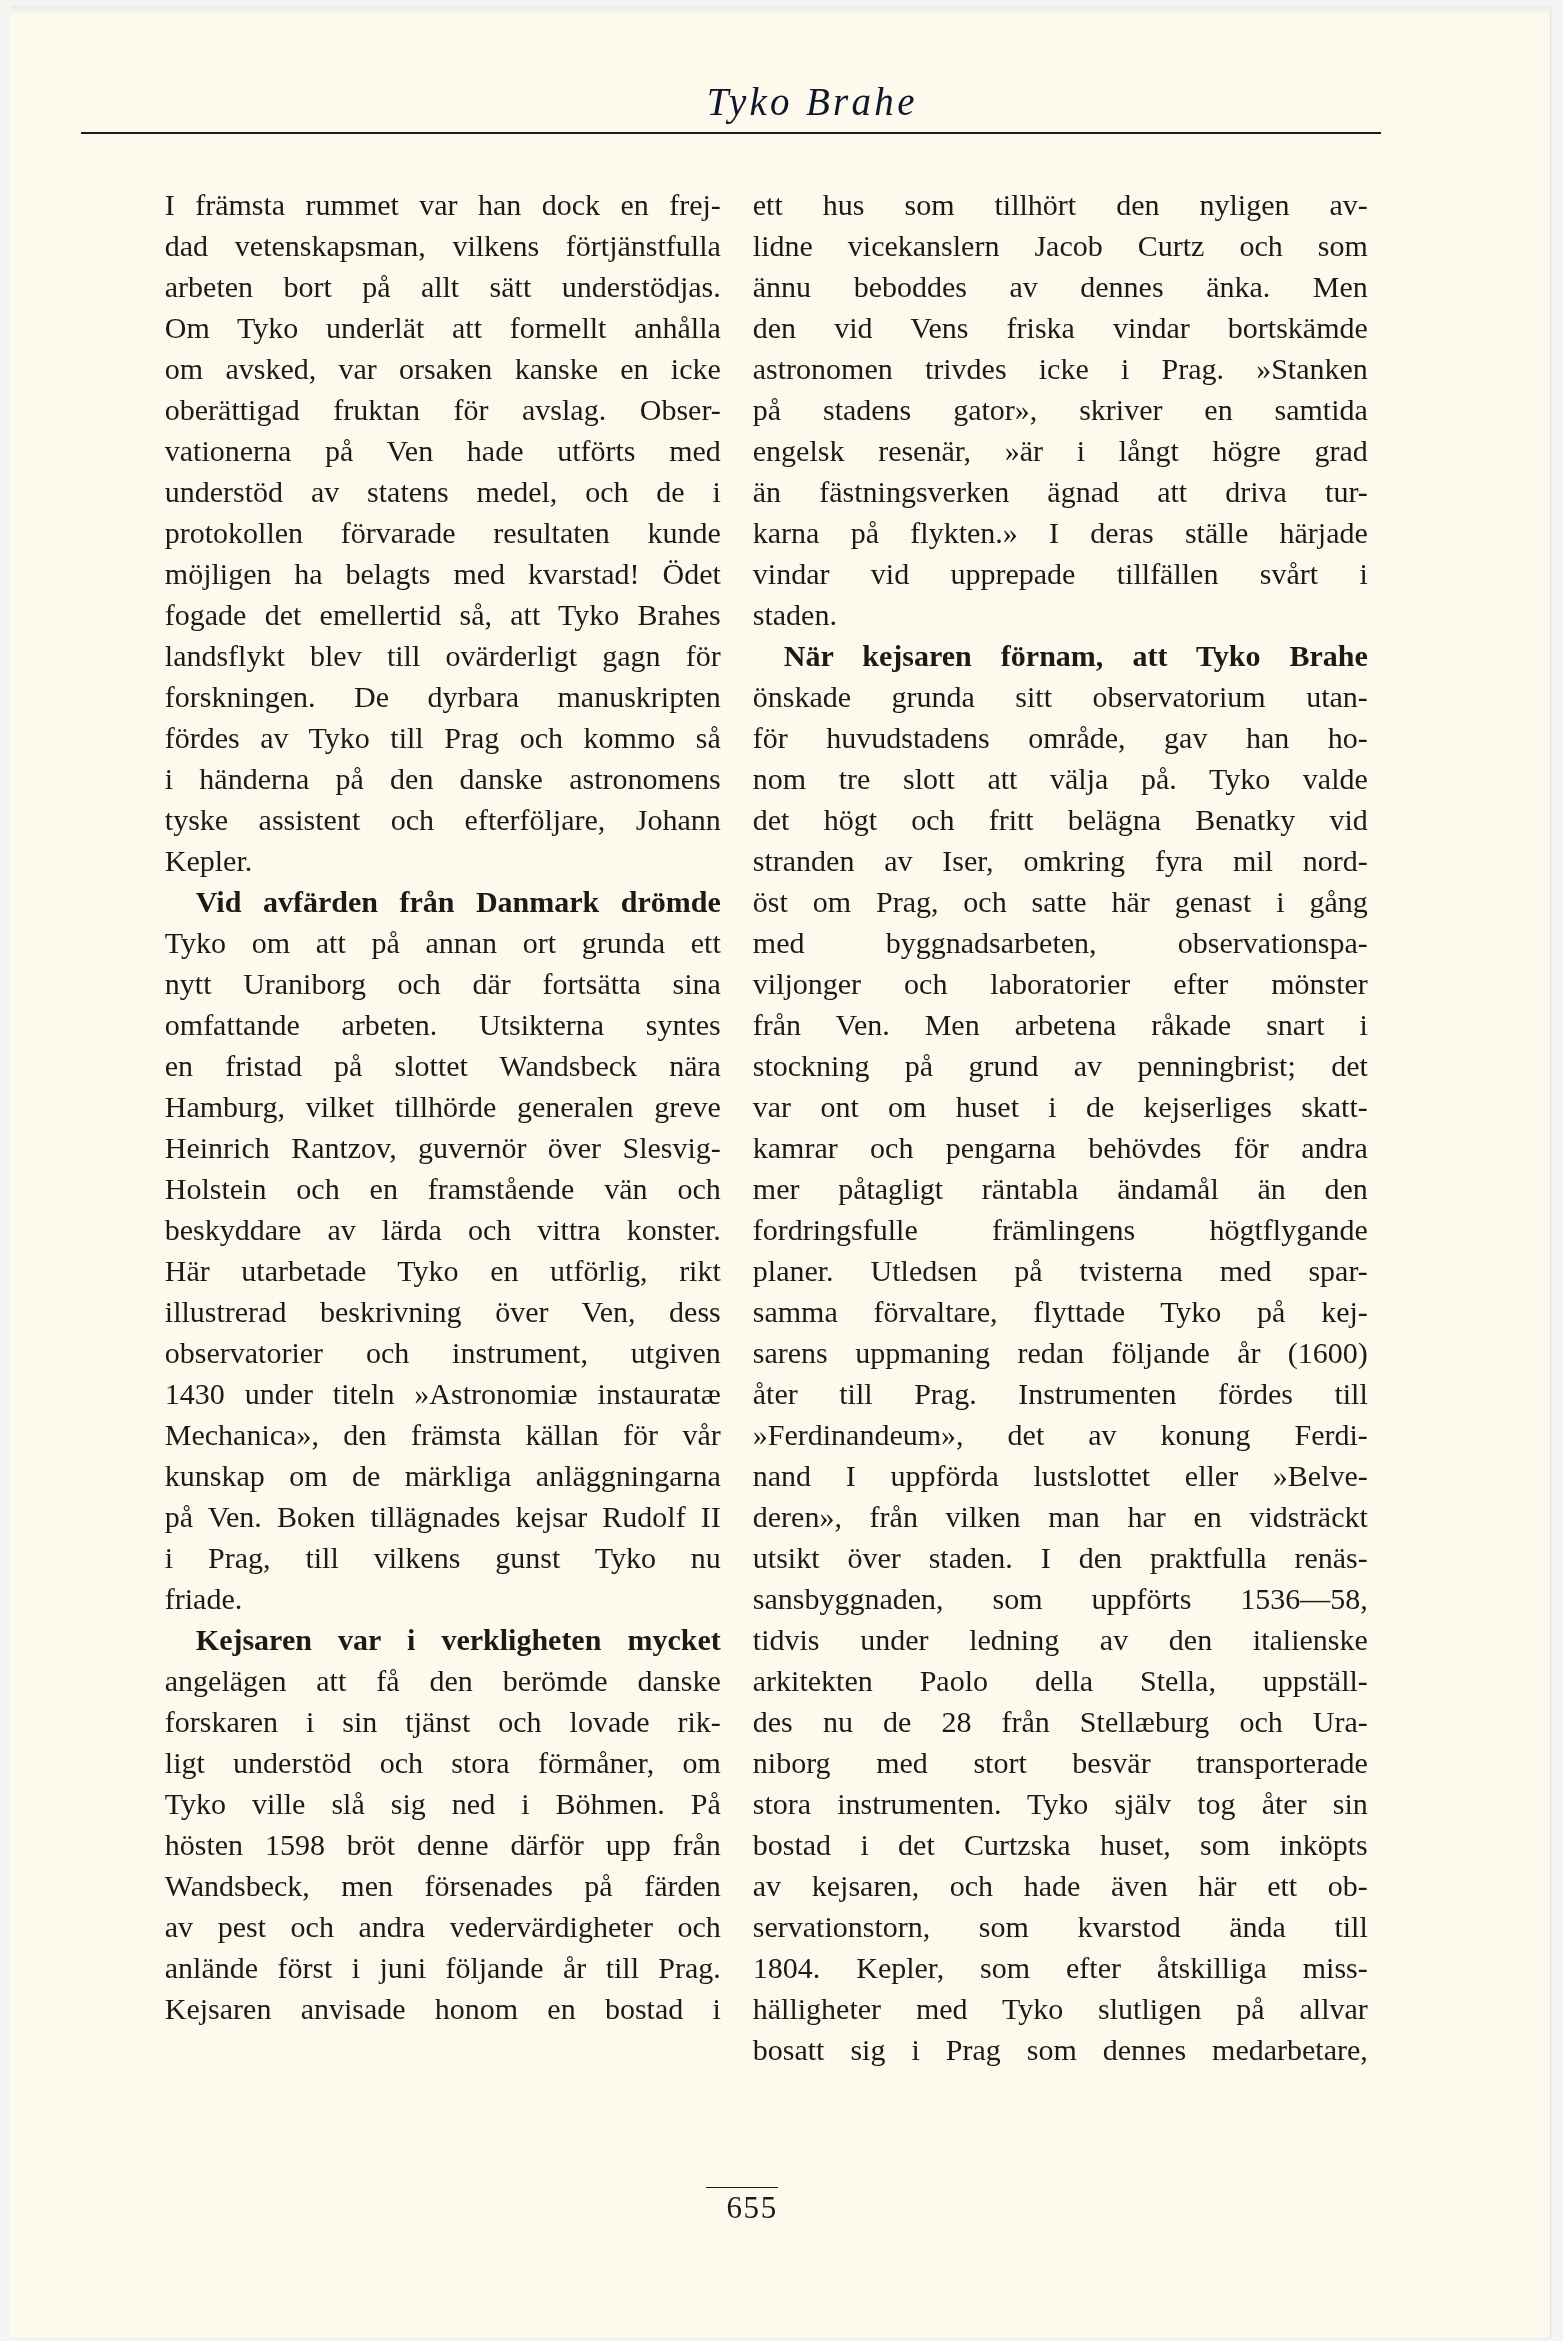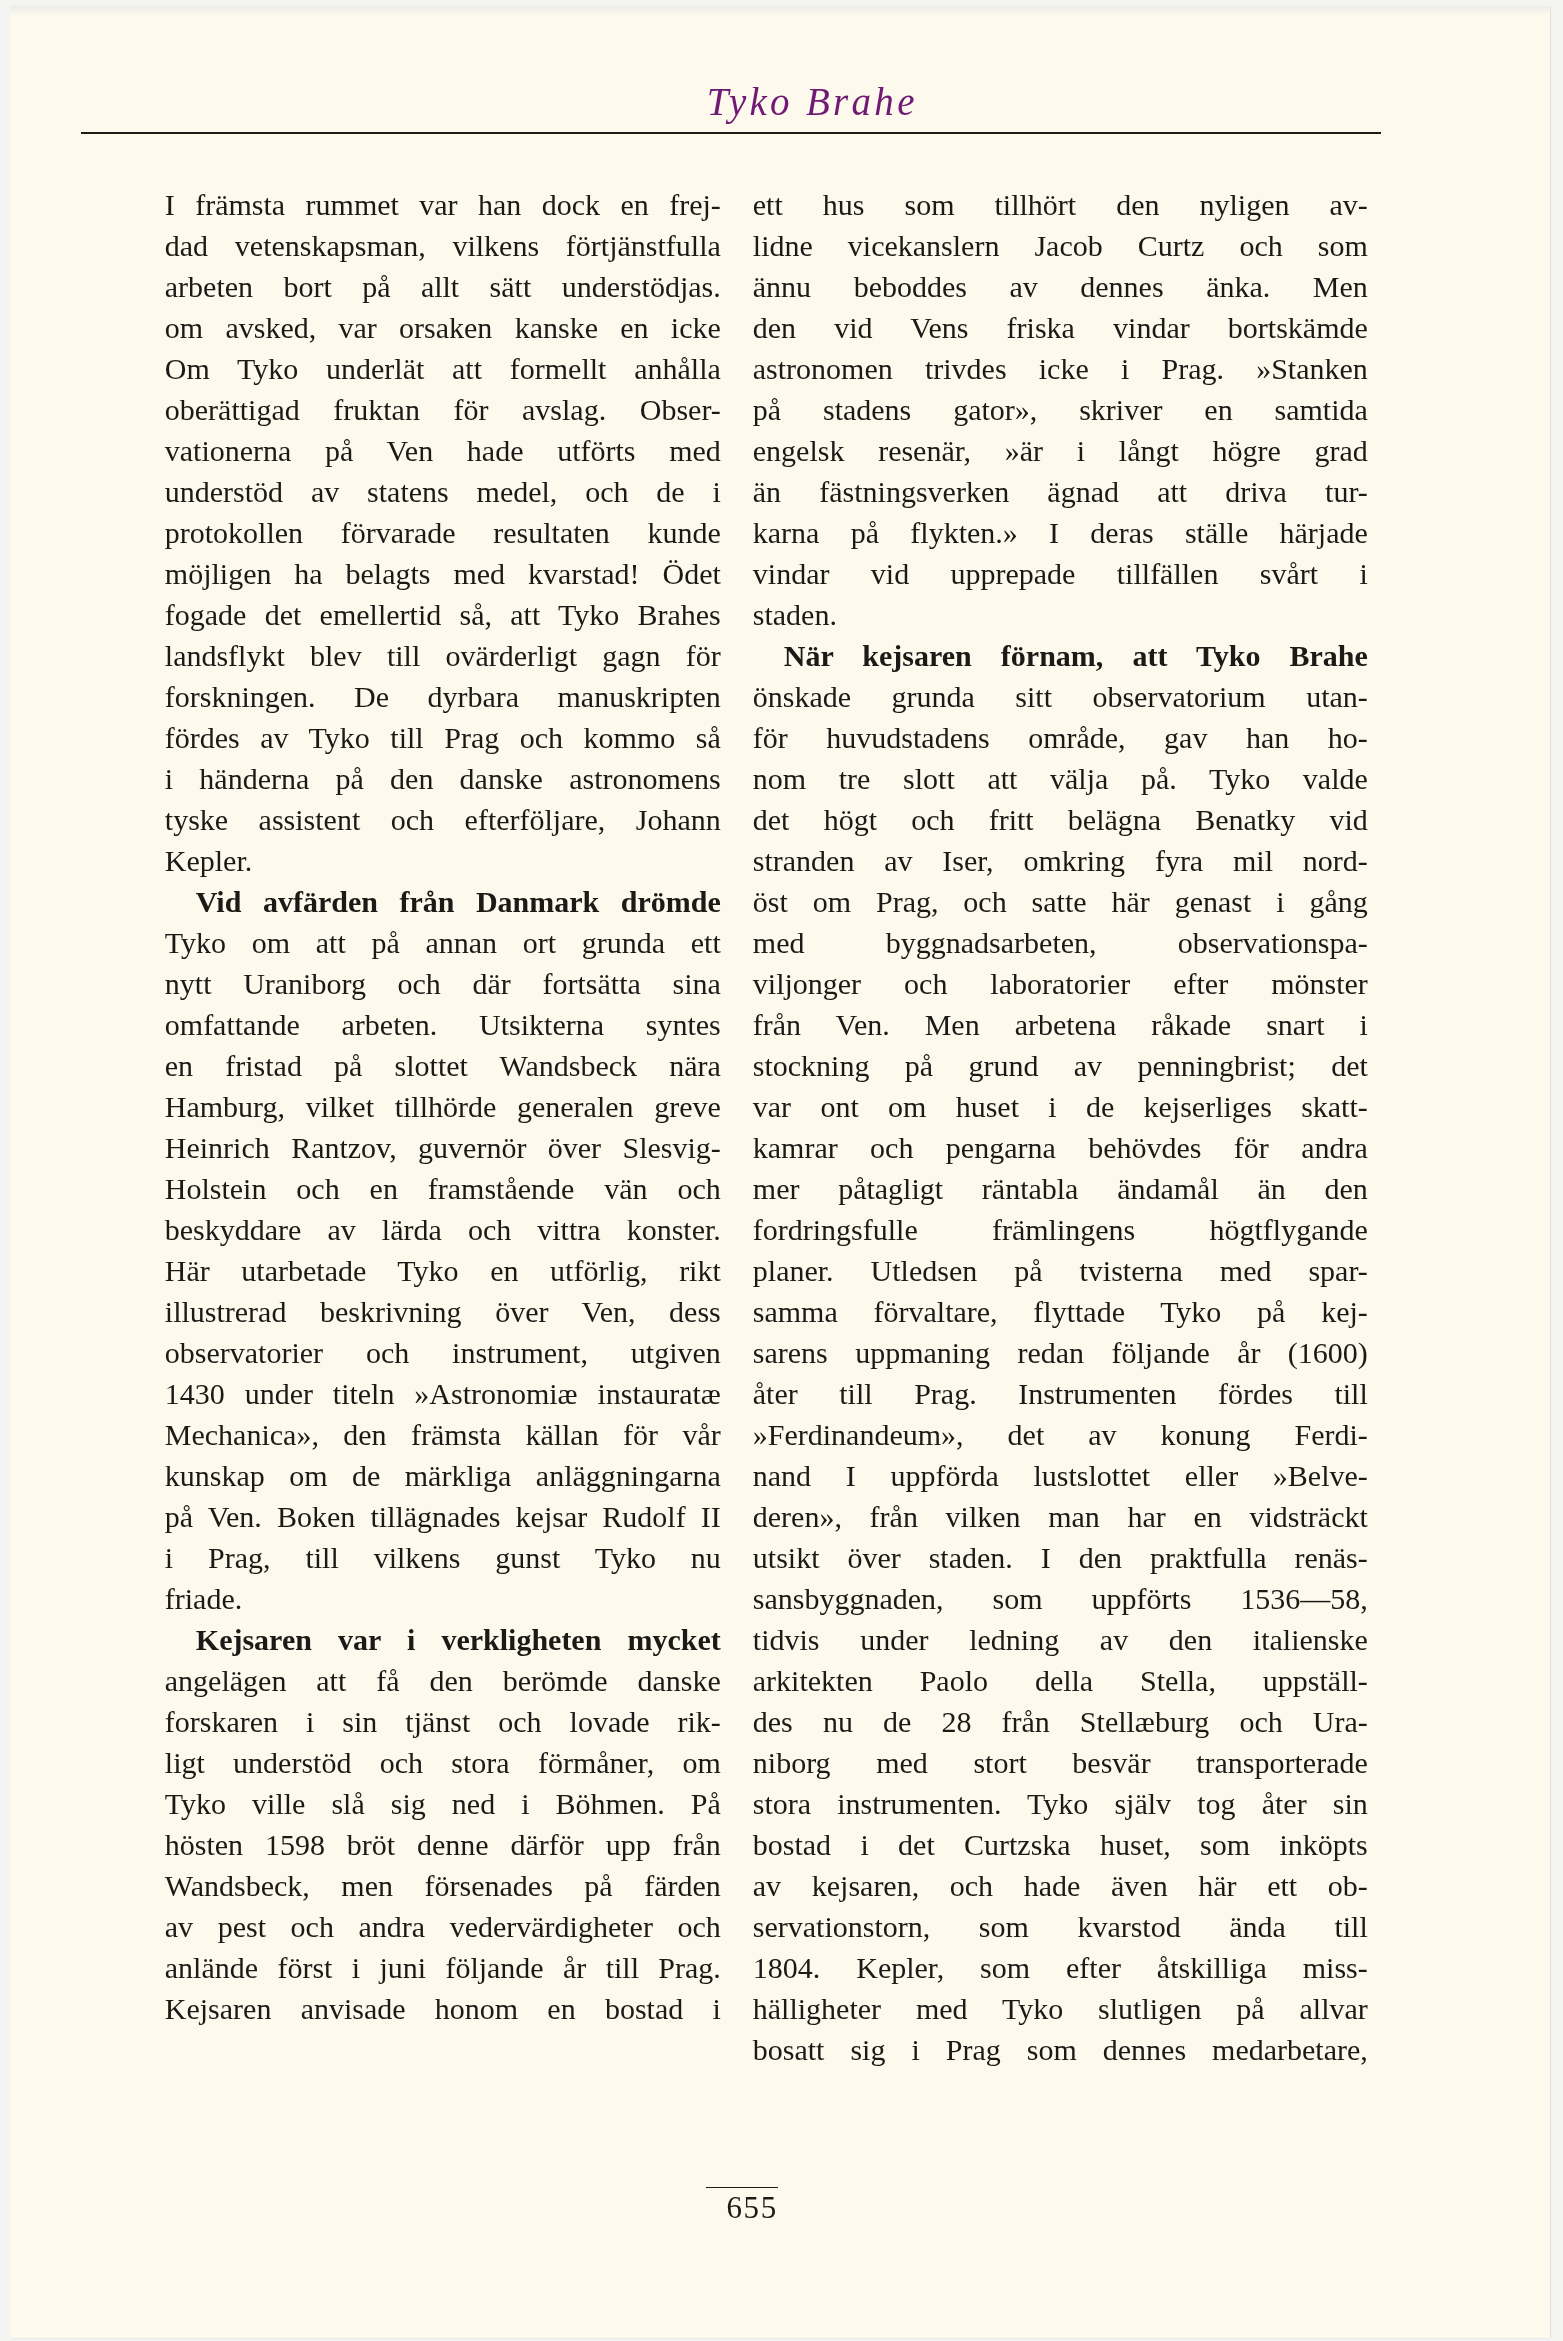--- a/index.html
+++ b/index.html
@@ -19,21 +19,21 @@
   .top-edge {
     position: absolute; top: 0; left: 0; right: 0; height: 8.1px;
     background: linear-gradient(#ececea, #fdf9ec);
   }
   .running-head {
     position: absolute; left: 0; right: 0; top: 72px;
     text-align: center;
     font-style: italic;
     font-size: 39px;
     letter-spacing: 3.3px;
-    color: #701a75;
+    color: #0f172a;
     margin-left: 65px;
   }
   .head-rule {
     position: absolute; left: 71px; top: 125px;
     width: 1300px; height: 2.4px; background: #1d1b18;
   }
   .column {
     position: absolute; top: 177px;
     font-size: 30px;
     line-height: 41px;
@@ -66,22 +66,22 @@
 <div class="page">
   <div class="top-edge"></div>
 
   <div class="running-head">Tyko Brahe</div>
   <div class="head-rule"></div>
 
   <div class="column col-left">
       <span class="line">I främsta rummet var han dock en frej-</span>
       <span class="line">dad vetenskapsman, vilkens förtjänstfulla</span>
       <span class="line">arbeten bort på allt sätt understödjas.</span>
+      <span class="line">Om Tyko underlät att formellt anhålla</span>
       <span class="line">om avsked, var orsaken kanske en icke</span>
-      <span class="line">Om Tyko underlät att formellt anhålla</span>
       <span class="line">oberättigad fruktan för avslag. Obser-</span>
       <span class="line">vationerna på Ven hade utförts med</span>
       <span class="line">understöd av statens medel, och de i</span>
       <span class="line">protokollen förvarade resultaten kunde</span>
       <span class="line">möjligen ha belagts med kvarstad! Ödet</span>
       <span class="line">fogade det emellertid så, att Tyko Brahes</span>
       <span class="line">landsflykt blev till ovärderligt gagn för</span>
       <span class="line">forskningen. De dyrbara manuskripten</span>
       <span class="line">fördes av Tyko till Prag och kommo så</span>
       <span class="line">i händerna på den danske astronomens</span>

